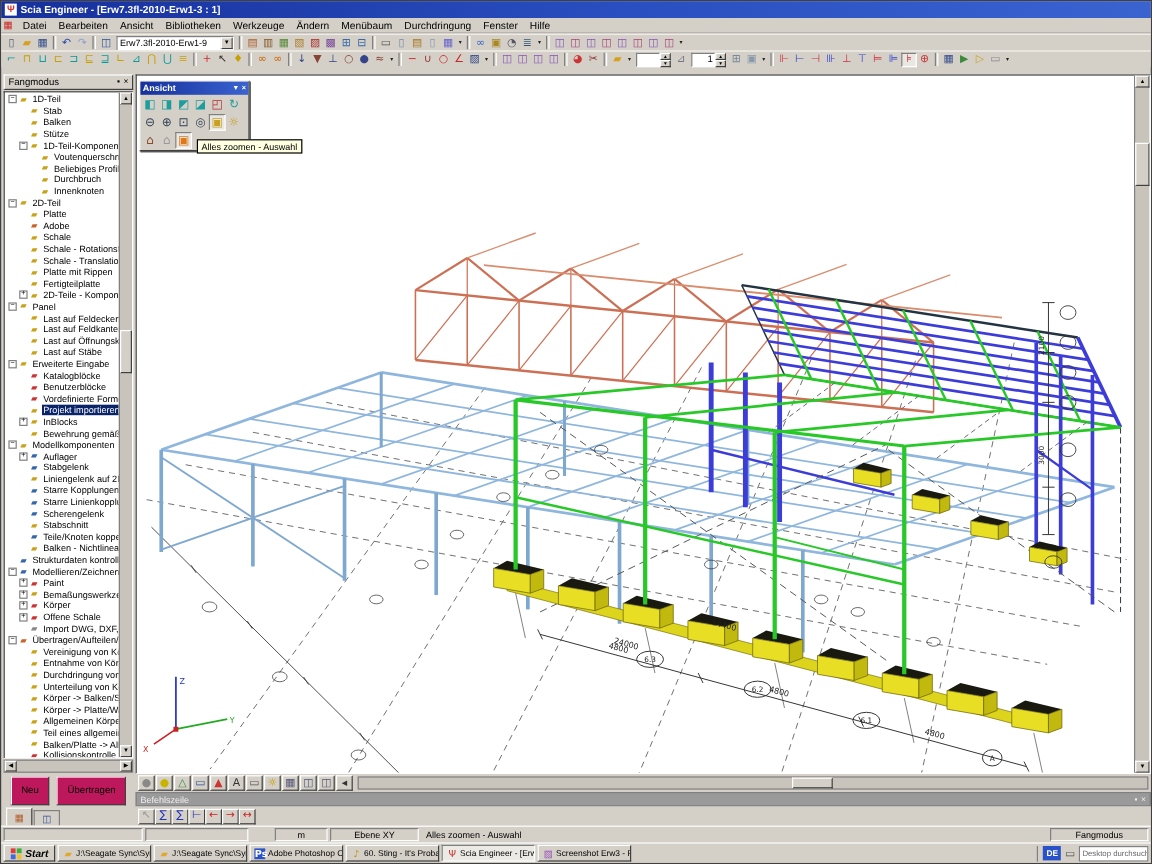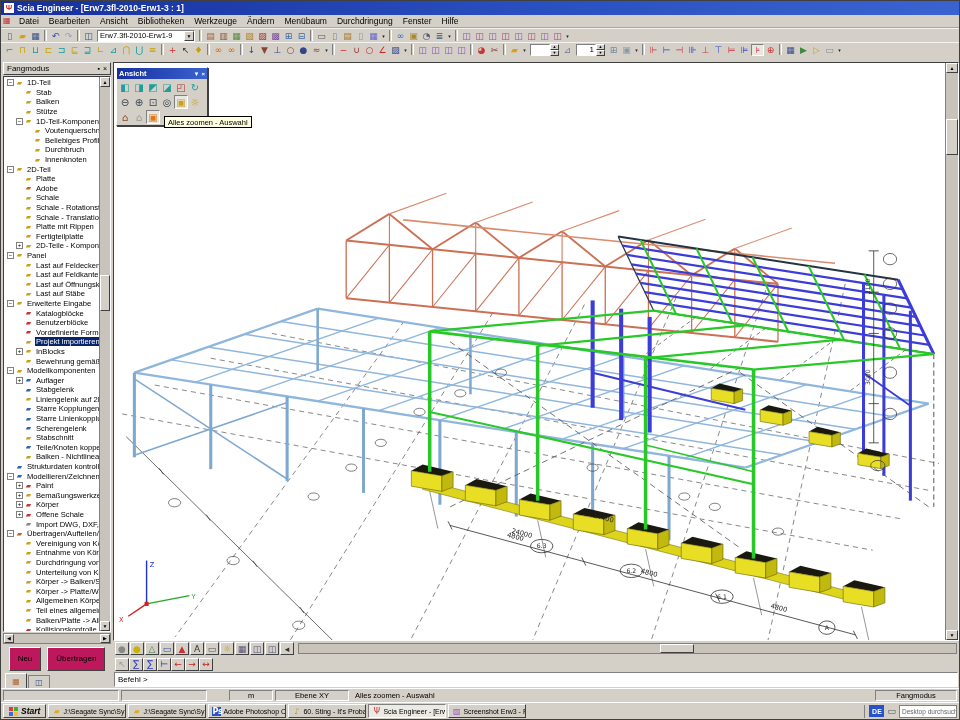--- a/index.html
+++ b/index.html
@@ -904,33 +904,36 @@
             <span class="chip" style="color: rgb(200, 160, 0);">☼</span>
             <span class="chip" style="color: rgb(85, 85, 119);">▦</span>
             <span class="chip" style="color: rgb(85, 85, 119);">◫</span>
             <span class="chip" style="color: rgb(85, 85, 119);">◫</span>
             <span class="chip" style="color: rgb(51, 51, 51);">◂</span>
           </span>
         <div class="minitrack">
             <div class="minithumb"></div>
           </div>
       </div>
+      <div class="cmdhead">
+        <span>Befehlszeile</span>
+        <span class="spacer"></span>
+        <span class="hbtn">▪</span>
+        <span class="hbtn">×</span>
+      </div>
       <div class="cmdicons">
         <span class="strip">
             <span class="chip" style="color: rgb(153, 153, 153);">↖</span>
             <span class="chip" style="color: rgb(34, 51, 187);">∑</span>
             <span class="chip" style="color: rgb(34, 51, 187);">∑</span>
             <span class="chip" style="color: rgb(34, 51, 187);">⊢</span>
             <span class="chip" style="color: rgb(204, 34, 34);">←</span>
             <span class="chip" style="color: rgb(204, 34, 34);">→</span>
             <span class="chip" style="color: rgb(204, 34, 34);">↔</span>
           </span>
-      </div>
-      <div class="cmdinput">
-        <span>Befehl &gt;</span>
       </div>
     </div>
   </div>
 
   <div class="statusbar">
     <div class="scell" style="width:116px"></div>
     <div class="scell" style="width:86px"></div>
     <div style="width:18px"></div>
     <div class="scell" style="width:44px;justify-content:center">m</div>
     <div class="scell" style="width:74px;justify-content:center">Ebene XY</div>

